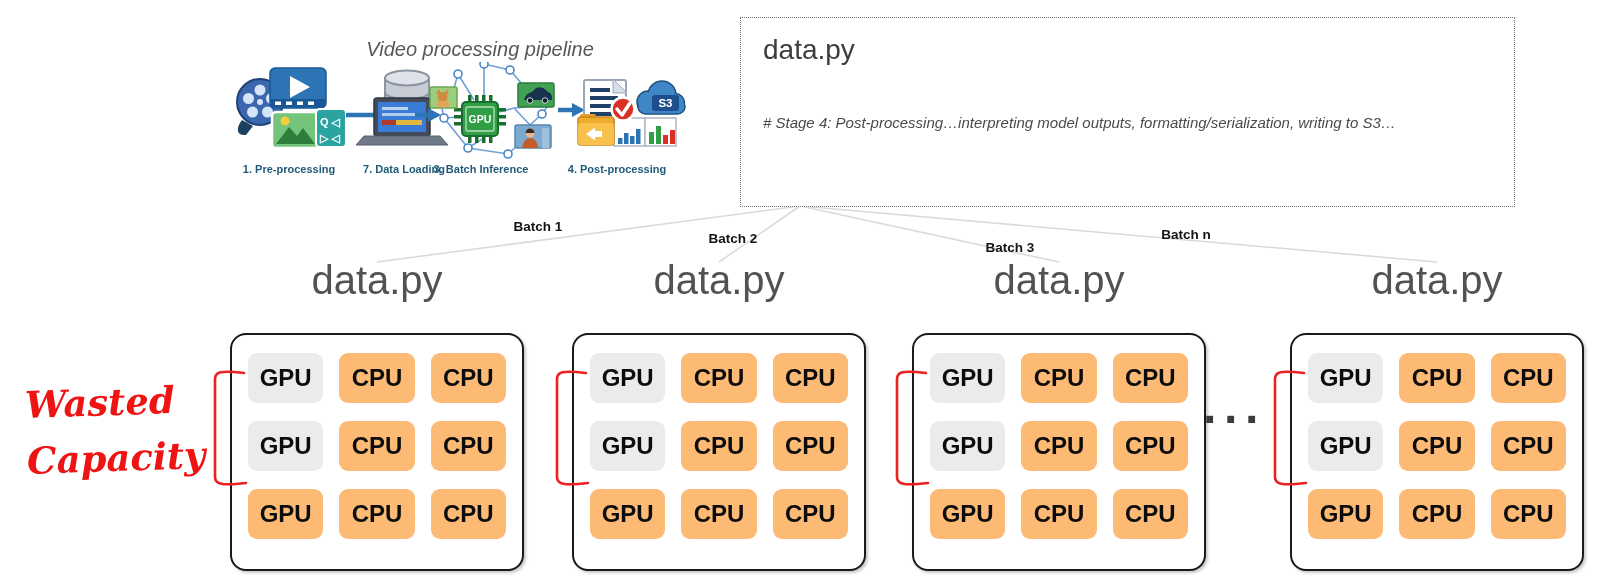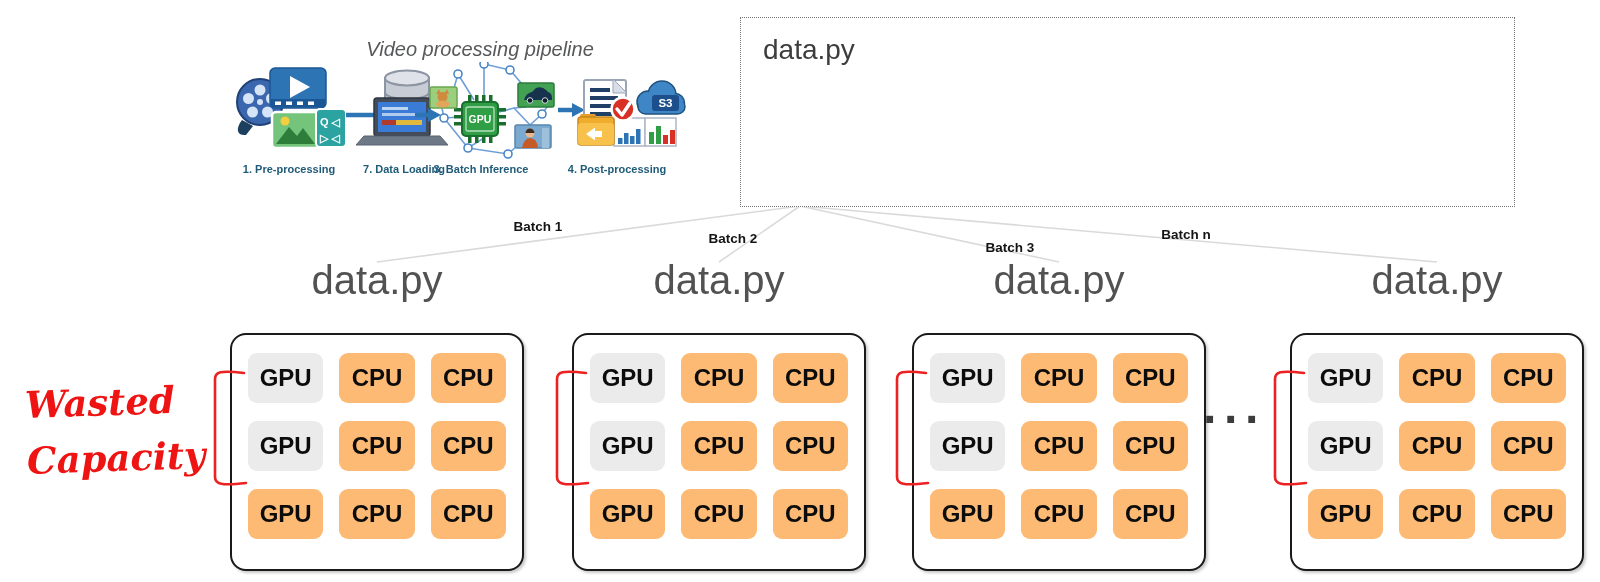--- a/index.html
+++ b/index.html
@@ -235,20 +235,21 @@
   </svg>
 
   <div class="stage-label" style="left:289px">1. Pre-processing</div>
   <div class="stage-label" style="left:404px">7. Data Loading</div>
   <div class="stage-label" style="left:481px">3. Batch Inference</div>
   <div class="stage-label" style="left:617px">4. Post-processing</div>
 
   <div class="code-box">
     <div class="code-title">data.py</div>
     <div class="code-comments">
+      <div># Stage 4: Post-processing…interpreting model outputs, formatting/serialization, writing to S3…</div>
     </div>
   </div>
 
   <div class="batch-label" style="left:538px;top:226px">Batch 1</div>
   <div class="batch-label" style="left:733px;top:238px">Batch 2</div>
   <div class="batch-label" style="left:1010px;top:247px">Batch 3</div>
   <div class="batch-label" style="left:1186px;top:234px">Batch n</div>
 
   <div class="wasted">
     <div>Wasted</div>

